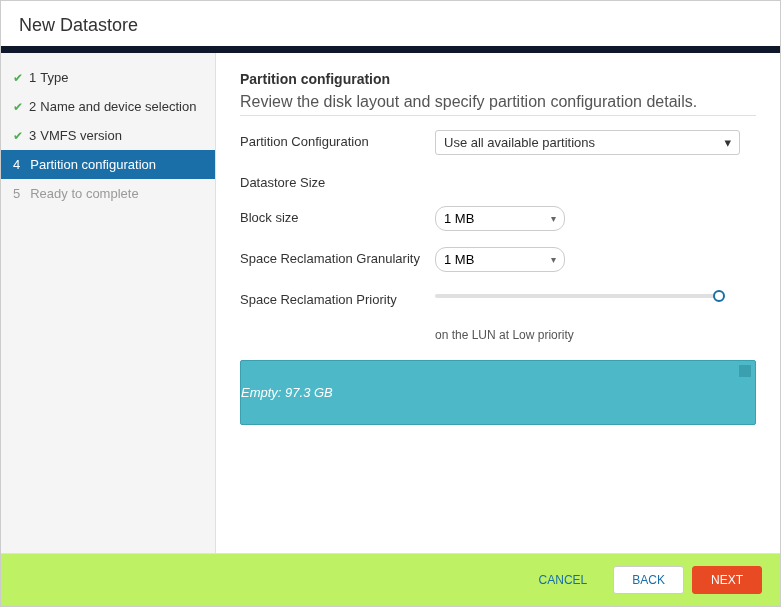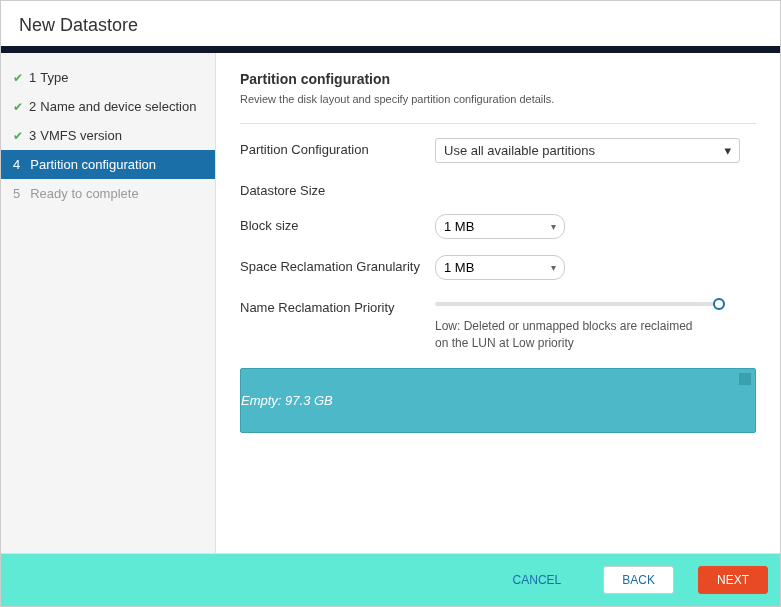--- a/index.html
+++ b/index.html
@@ -72,23 +72,23 @@
       padding: 18px 24px;
       overflow-y: auto;
     }
     .section-title {
       font-size: 14px;
       font-weight: 600;
       color: #333;
       margin-bottom: 6px;
     }
     .section-desc {
-      font-size: 11px;
+      font-size: 16px;
       color: #555;
-      margin-bottom: 18px;
+      margin-bottom: 4px;
     }
     .form-row {
       display: flex;
       align-items: flex-start;
       margin-bottom: 16px;
     }
     .form-label {
       width: 195px;
       flex-shrink: 0;
       font-size: 13px;
@@ -228,26 +228,26 @@
     }
     .disk-corner {
       position: absolute;
       top: 4px;
       right: 4px;
       width: 12px;
       height: 12px;
       background: #3aa0b0;
     }
     .dialog-footer {
-      padding: 12px 12px;
+      padding: 12px 18px;
       border-top: 1px solid #e0e0e0;
       display: flex;
       justify-content: flex-end;
-      gap: 24px;
-      background: #5eead4;
+      gap: 8px;
+      background: #bef264;
     }
     .btn {
       padding: 6px 18px;
       font-size: 13px;
       border-radius: 3px;
       cursor: pointer;
       border: 1px solid #ccc;
       background: #fff;
       color: #1a6fa8;
     }
@@ -351,28 +351,28 @@
         <div class="form-label">Space Reclamation Granularity</div>
         <div class="form-control">
           <div class="small-select">
             <span>1 MB</span>
             <span class="select-arrow">▾</span>
           </div>
         </div>
       </div>
 
       <div class="form-row">
-        <div class="form-label">Name Reclamation Priority</div>
+        <div class="form-label">Space Reclamation Priority</div>
         <div class="form-control space-reclaim-container">
           <div class="reclaim-slider-wrap">
             <div class="reclaim-track"></div>
             <div class="reclaim-thumb"></div>
           </div>
           <div class="reclaim-desc">
-            <span>Low: Deleted or unmapped blocks are reclaimed</span><br>
+            <br>
             <span>on the LUN at Low priority</span>
           </div>
         </div>
       </div>
 
       <div class="disk-visual">
         <span class="disk-label">Empty: 97.3 GB</span>
         <div class="disk-corner"></div>
       </div>
 

